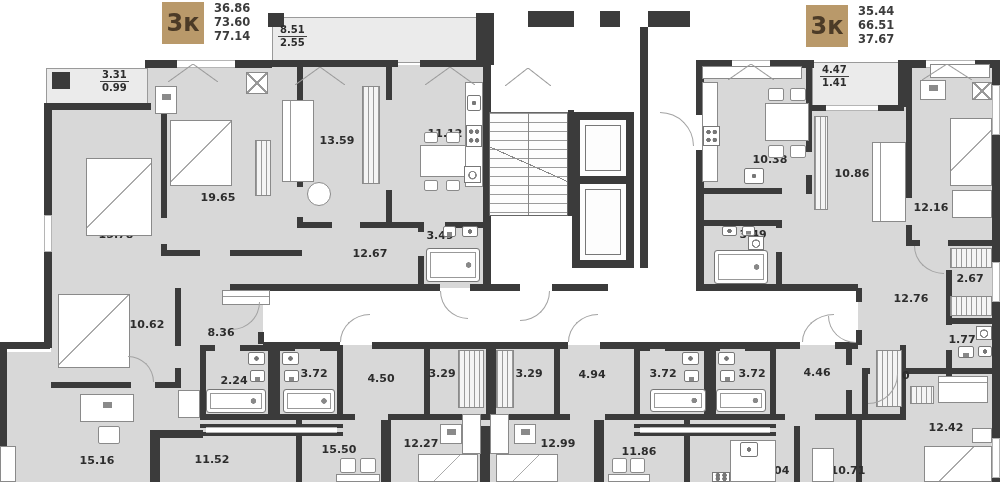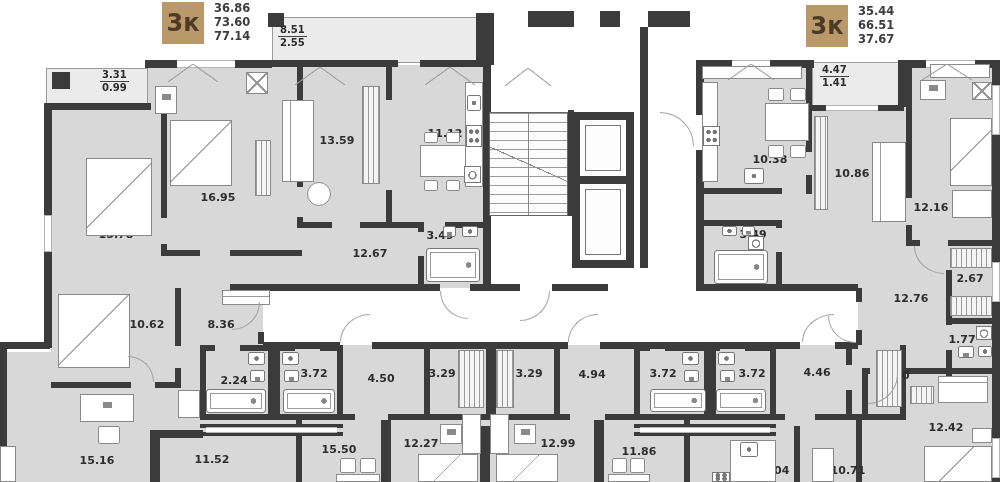--- a/index.html
+++ b/index.html
@@ -231,35 +231,35 @@
   <div class="frac" style="left:278px;top:24px">
     <span class="ft">8.51</span>
     <span class="fb">2.55</span>
   </div>
   <div class="frac" style="left:820px;top:64px">
     <span class="ft">4.47</span>
     <span class="fb">1.41</span>
   </div>
 
   <div class="lbl" style="left:116px;top:234px">15.78</div>
-  <div class="lbl" style="left:218px;top:197px">16.95</div>
+  <div class="lbl" style="left:218px;top:197px">19.65</div>
   <div class="lbl" style="left:337px;top:140px">13.59</div>
   <div class="lbl" style="left:445px;top:133px">11.12</div>
   <div class="lbl" style="left:440px;top:235px">3.49</div>
   <div class="lbl" style="left:370px;top:253px">12.67</div>
   <div class="lbl" style="left:770px;top:159px">10.38</div>
   <div class="lbl" style="left:852px;top:173px">10.86</div>
   <div class="lbl" style="left:931px;top:207px">12.16</div>
   <div class="lbl" style="left:753px;top:234px">3.49</div>
   <div class="lbl" style="left:911px;top:298px">12.76</div>
   <div class="lbl" style="left:970px;top:278px">2.67</div>
   <div class="lbl" style="left:962px;top:339px">1.77</div>
   <div class="lbl" style="left:946px;top:427px">12.42</div>
   <div class="lbl" style="left:147px;top:324px">10.62</div>
-  <div class="lbl" style="left:221px;top:324px">8.36</div>
+  <div class="lbl" style="left:221px;top:332px">8.36</div>
   <div class="lbl" style="left:97px;top:460px">15.16</div>
   <div class="lbl" style="left:212px;top:459px">11.52</div>
   <div class="lbl" style="left:234px;top:380px">2.24</div>
   <div class="lbl" style="left:314px;top:373px">3.72</div>
   <div class="lbl" style="left:381px;top:378px">4.50</div>
   <div class="lbl" style="left:442px;top:373px">3.29</div>
   <div class="lbl" style="left:529px;top:373px">3.29</div>
   <div class="lbl" style="left:592px;top:374px">4.94</div>
   <div class="lbl" style="left:663px;top:373px">3.72</div>
   <div class="lbl" style="left:752px;top:373px">3.72</div>

